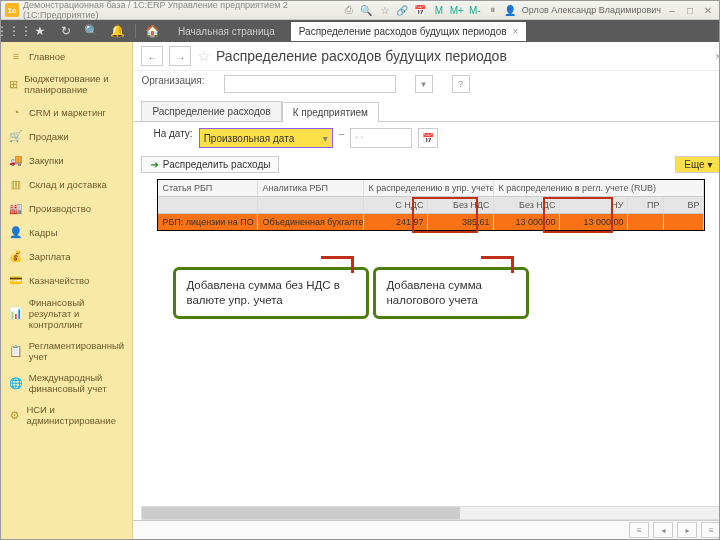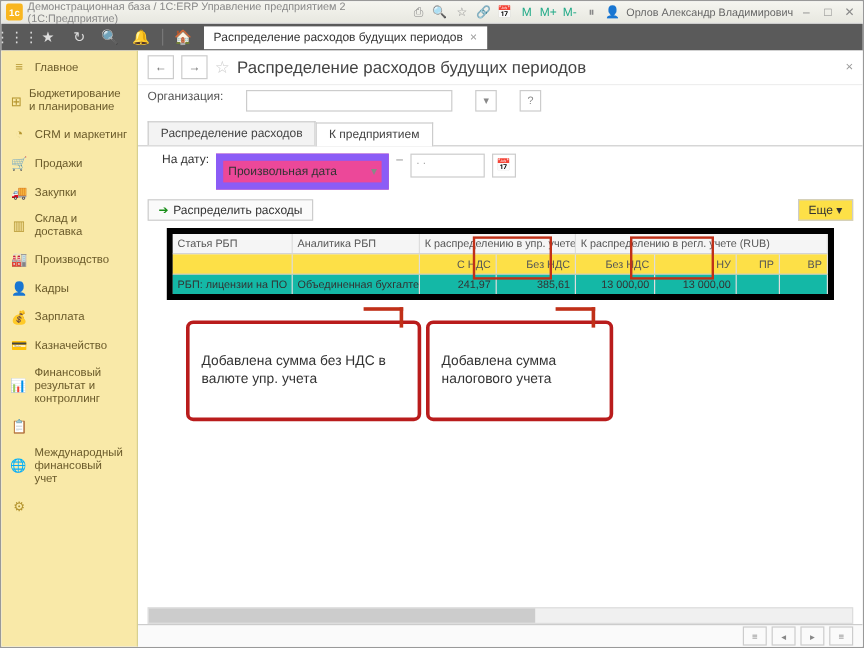--- a/index.html
+++ b/index.html
@@ -25,39 +25,39 @@
 .mainhdr h1{font-size:14px;font-weight:normal;margin:0;color:#444}
 .mainhdr .close{margin-left:auto;color:#999;font-size:11px}
 .orgrow{display:flex;align-items:flex-start;gap:19px;padding:4px 8px}
 .orgrow label{color:#555}
 .orgrow .field{width:170px;height:16px;border:1px solid #ccc;background:#fff}
 .orgrow .sq{width:16px;height:16px;border:1px solid #ccc;display:flex;align-items:center;justify-content:center;color:#888;font-size:9px}
 .tabs{display:flex;padding:0 8px;gap:0;border-bottom:1px solid #ccc;margin-top:4px}
 .tabs .t{padding:4px 10px;border:1px solid #ccc;border-bottom:none;background:#f3f3f3;font-size:10px;color:#444;cursor:pointer}
 .tabs .t.active{background:#fff;position:relative;top:1px}
 .filterrow{display:flex;align-items:flex-start;gap:6px;padding:6px 20px}
-.filterrow .sel{height:18px;border:6px solid #8b5cf6;padding:0 18px 0 4px;background:#ec4899;position:relative;min-width:110px;display:flex;align-items:center}
+.filterrow .sel{height:18px;border:1px solid #8b5cf6;padding:0 18px 0 4px;background:#fde047;position:relative;min-width:110px;display:flex;align-items:center}
 .filterrow .sel::after{content:"▾";position:absolute;right:4px;color:#888}
 .filterrow .dash{color:#888}
 .filterrow .date{width:60px;height:18px;border:1px solid #ccc}
 .filterrow .cal{width:18px;height:18px;border:1px solid #ccc;display:flex;align-items:center;justify-content:center;color:#666}
 .actionrow{display:flex;align-items:center;padding:2px 8px 6px;gap:6px}
 .actionrow .btn{border:1px solid #ccc;padding:2px 8px;display:flex;align-items:center;gap:4px;font-size:10px;background:#fafafa}
 .actionrow .btn .arr{color:#1a8f1a}
 .actionrow .more{margin-left:auto;border:1px solid #ccc;padding:2px 8px;font-size:10px;background:#fde047}
-.grid{margin:0 24px;border:5px solid #000000}
+.grid{margin:0 24px;border:1px solid #000000}
 .ghdr{display:flex;background:#f5f5f5;border-bottom:1px solid #ccc}
-.ghdr2{display:flex;background:#fde047;border-bottom:1px solid #ccc}
+.ghdr2{display:flex;background:#e5e5e5;border-bottom:1px solid #ccc}
 .gc{padding:3px 4px;border-right:1px solid #ddd;font-size:9px;color:#555;box-sizing:border-box;overflow:hidden;white-space:nowrap}
-.grow{display:flex;background:#14b8a6}
+.grow{display:flex;background:#f97316}
 .grow .gc{color:#333}
 .gc.r{text-align:right}
 .c1{width:100px}.c2{width:106px}.c3{width:64px}.c4{width:66px}.c5{width:66px}.c6{width:68px}.c7{width:36px}.c8{width:40px}
 .hi{border:2.5px solid #c03018;position:absolute;pointer-events:none}
-.callout{position:absolute;border:3px solid #b91c1c;border-radius:6px;background:#fff;padding:24px 10px;font-size:11.5px;color:#333;line-height:1.3}
+.callout{position:absolute;border:3px solid #4d7c0f;border-radius:6px;background:#fff;padding:8px 10px;font-size:11.5px;color:#333;line-height:1.3}
 .callout::before{content:"";position:absolute;top:-14px;right:12px;width:30px;height:14px;border-top:3px solid #c03018;border-right:3px solid #c03018}
 .statusbar{height:18px;border-top:1px solid #ccc;display:flex;align-items:center;padding:0 8px;gap:4px;background:#fafafa}
 .statusbar .sb{width:18px;height:14px;border:1px solid #ccc;font-size:8px;display:flex;align-items:center;justify-content:center;color:#888}
 .scrollh{height:12px;margin:4px 8px 0;background:#f0f0f0;border:1px solid #ddd;position:relative}
 .scrollh .thumb{position:absolute;left:0;top:0;height:100%;width:55%;background:#ccc}
 </style>
 </head>
 <body>
 
 <div class="app">
@@ -82,20 +82,21 @@
  </div>
 
  <div class="toolbar">
   <div class="tbtn">⋮⋮⋮</div>
   <div class="tbtn">★</div>
   <div class="tbtn">↻</div>
   <div class="tbtn">🔍</div>
   <div class="tbtn">🔔</div>
   <div class="sep"></div>
   <div class="tbtn">🏠</div>
+  <div class="tab">Начальная страница</div>
   <div class="tab active">
    <span>Распределение расходов будущих периодов</span>
    <span class="x">×</span>
   </div>
  </div>
 
  <div class="body">
   <div class="sidebar">
    <div class="item">
           <span class="icon">≡</span>
@@ -136,27 +137,29 @@
    <div class="item">
           <span class="icon">💳</span>
           <span>Казначейство</span>
         </div>
    <div class="item">
           <span class="icon">📊</span>
           <span>Финансовый результат и контроллинг</span>
         </div>
    <div class="item">
           <span class="icon">📋</span>
+          <span>Регламентированный учет</span>
         </div>
    <div class="item">
           <span class="icon">🌐</span>
           <span>Международный финансовый учет</span>
         </div>
    <div class="item">
           <span class="icon">⚙</span>
+          <span>НСИ и администрирование</span>
         </div>
   </div>
 
   <div class="main">
    <div class="mainhdr">
     <div class="nav">←</div>
     <div class="nav">→</div>
     <span class="star">☆</span>
     <h1>Распределение расходов будущих периодов</h1>
     <span class="close">×</span>

